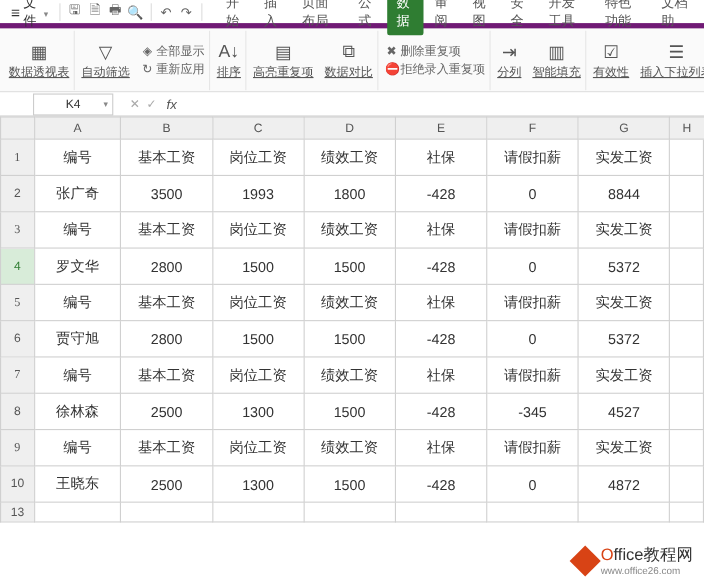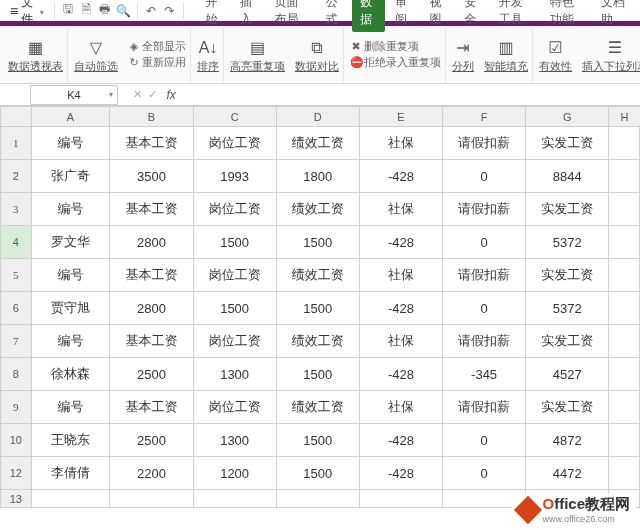--- a/index.html
+++ b/index.html
@@ -23,21 +23,21 @@
   .rgroup { display: flex; flex-direction: column; align-items: center; justify-content: center; height: 54px; padding: 0 4px; border-right: 1px solid #e6e6e6; }
   .rgroup.noborder { border-right: none; }
   .ricon { font-size: 16px; color: #555; height: 22px; display: flex; align-items: center; }
   .rlabel { font-size: 11px; color: #555; white-space: nowrap; line-height: 14px; text-decoration: underline; }
   .rstack { display: flex; flex-direction: column; gap: 1px; font-size: 11px; color: #666; padding: 0 4px; }
   .rstack .ln { display: flex; align-items: center; gap: 2px; white-space: nowrap; }
   .mini-ic { display: inline-block; width: 12px; text-align: center; }
 
   
   .fbar { height: 22px; display: flex; align-items: center; border-bottom: 1px solid #ccc; background: #fff; }
-  .namebox { width: 88px; height: 20px; border: 1px solid #ccc; display: flex; align-items: center; justify-content: center; font-size: 11px; margin: 0 12px 0 30px; position: relative; }
+  .namebox { width: 73px; height: 20px; border: 1px solid #ccc; display: flex; align-items: center; justify-content: center; font-size: 11px; margin: 0 12px 0 30px; position: relative; }
   .namebox::after { content: "▾"; position: absolute; right: 4px; font-size: 8px; color: #888; }
   .fx { font-style: italic; color: #555; margin: 12px 6px; text-align: center; }
   .fcancel, .faccept { color: #aaa; margin: 0 3px; font-size: 11px; }
 
   
   .gridwrap { position: relative; }
   table.grid { border-collapse: collapse; width: 100%; table-layout: fixed; }
   .grid th, .grid td { border: 1px solid #d0d0d0; height: 33px; text-align: center; font-size: 13px; color: #333; overflow: hidden; }
   .grid thead th { background: #efefef; font-weight: normal; color: #555; height: 20px; font-size: 11px; }
   .grid .rowhdr { background: #efefef; width: 28px; color: #555; font-size: 11px; }
@@ -47,21 +47,21 @@
   .grid .colH { width: 28px; }
   .headerrow td { font-family: "SimSun", serif; }
   .datarow td { }
   .rowhdr.active { background: #d8ecd9; color: #2f7d32; }
   thead th.colH { border-right: none; }
   .lastrow td { height: 18px; }
 
   
   .watermark { position: absolute; right: 4px; bottom: 4px; display: flex; align-items: center; gap: 4px; padding: 2px 6px; background: rgba(255,255,255,0.85); }
   .wm-logo { width: 20px; height: 20px; background: #d84315; transform: rotate(45deg); }
-  .wm-text .l1 { font-size: 15px; font-weight: bold; color: #333; }
+  .wm-text .l1 { font-size: 15px; font-weight: normal; color: #333; }
   .wm-text .l1 .o { color: #d84315; }
   .wm-text .l2 { font-size: 9px; color: #888; }
 </style>
 </head>
 <body>
 
 <div class="menubar">
   <div class="filemenu">
     <span class="hamburger"></span>
     <span>文件</span>
@@ -291,31 +291,20 @@
           <td class="rowhdr">10</td>
           <td>王晓东</td>
           <td>2500</td>
           <td>1300</td>
           <td>1500</td>
           <td>-428</td>
           <td>0</td>
           <td>4872</td>
           <td></td>
         </tr>
-        <tr class="datarow">
-          <td class="rowhdr">12</td>
-          <td>李倩倩</td>
-          <td>2200</td>
-          <td>1200</td>
-          <td>1500</td>
-          <td>-428</td>
-          <td>0</td>
-          <td>4472</td>
-          <td></td>
-        </tr>
         <tr class="lastrow">
           <td class="rowhdr">13</td>
           <td></td>
           <td></td>
           <td></td>
           <td></td>
           <td></td>
           <td></td>
           <td></td>
           <td></td>

